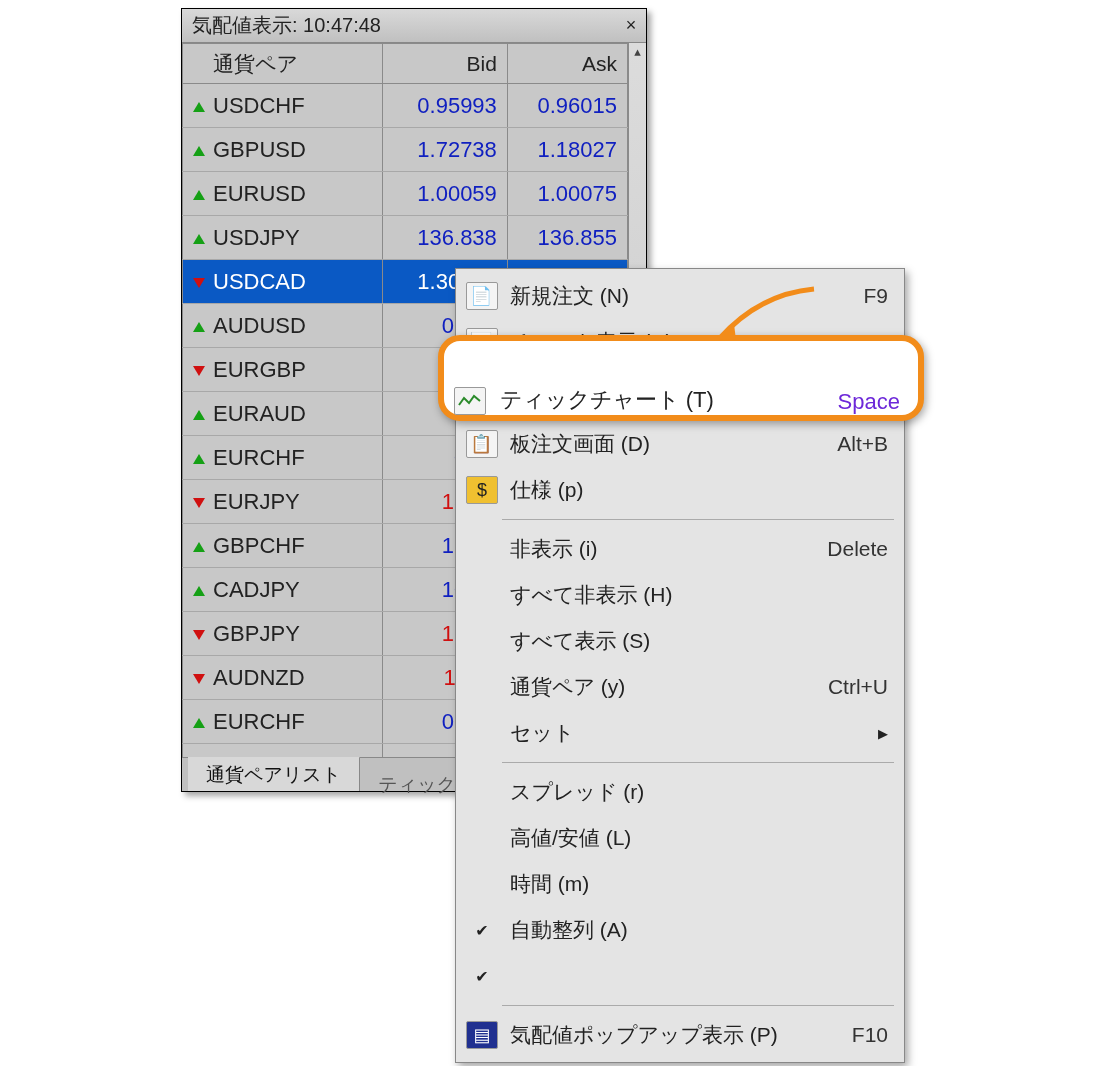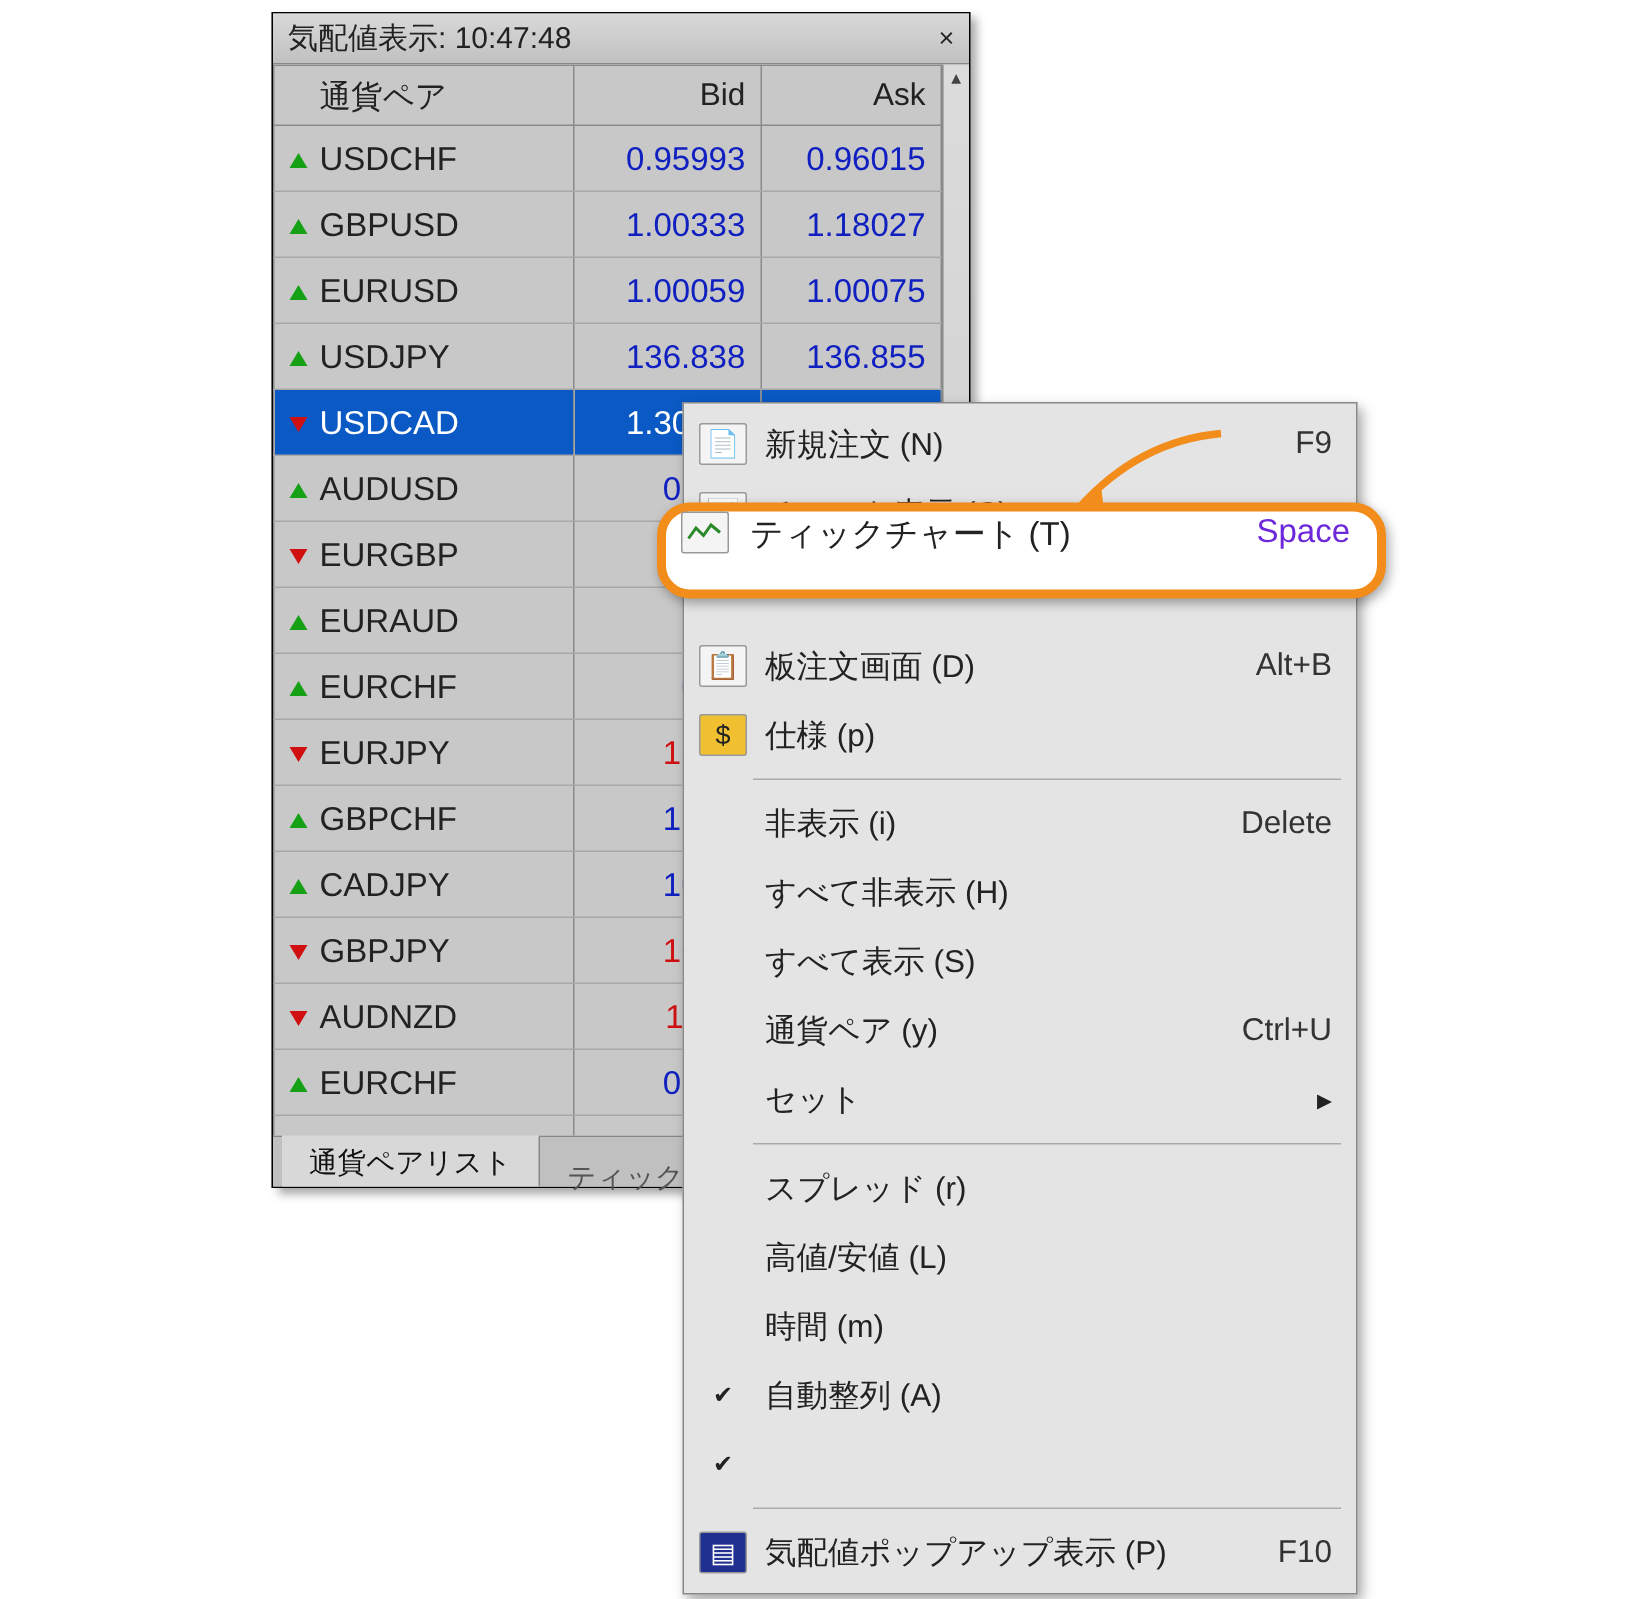--- a/index.html
+++ b/index.html
@@ -85,24 +85,24 @@
     font-size:18px; background:transparent; border:1px solid transparent; border-radius:2px;
   }
   .ctx .item .ico.framed { border:1px solid #999; background:#f4f4f4; }
   .ctx .item .label { flex:1; white-space:nowrap; }
   .ctx .item .accel { color:#333; margin-left:10px; }
   .ctx .item .sub { font-size:13px; color:#222; }
   .ctx .item .check::before { content:"✔"; font-size:16px; color:#222; }
 
   
   .callout {
-    position:absolute; left:438px; top:335px; width:486px; height:64px;
+    position:absolute; left:438px; top:335px; width:486px; height:86px;
     border:6px solid #f28c1a; border-radius:22px; background:#fff;
     box-shadow: 2px 3px 8px rgba(0,0,0,.35);
-    display:flex; align-items:flex-start; padding:0 18px 0 10px;
+    display:flex; align-items:flex-end; padding:0 18px 0 10px;
     font-size:22px; color:#222; z-index:5;
   }
   .callout .ico {
     width:32px;height:28px;margin-right:14px;border:1px solid #999;background:#f4f4f4;
     display:flex;align-items:center;justify-content:center;border-radius:2px;
   }
   .callout .label{ flex:1; }
   .callout .accel{ color:#6d28d9; }
 
   
@@ -134,21 +134,21 @@
         </tr>
       </thead>
       <tbody id="rows">
           <tr>
             <td><span class="arrow up"></span><span>USDCHF</span></td>
             <td class="blue">0.95993</td>
             <td class="blue">0.96015</td>
           </tr>
           <tr>
             <td><span class="arrow up"></span><span>GBPUSD</span></td>
-            <td class="blue">1.00333</td>
+            <td class="blue">1.72738</td>
             <td class="blue">1.18027</td>
           </tr>
           <tr>
             <td><span class="arrow up"></span><span>EURUSD</span></td>
             <td class="blue">1.00059</td>
             <td class="blue">1.00075</td>
           </tr>
           <tr>
             <td><span class="arrow up"></span><span>USDJPY</span></td>
             <td class="blue">136.838</td>

